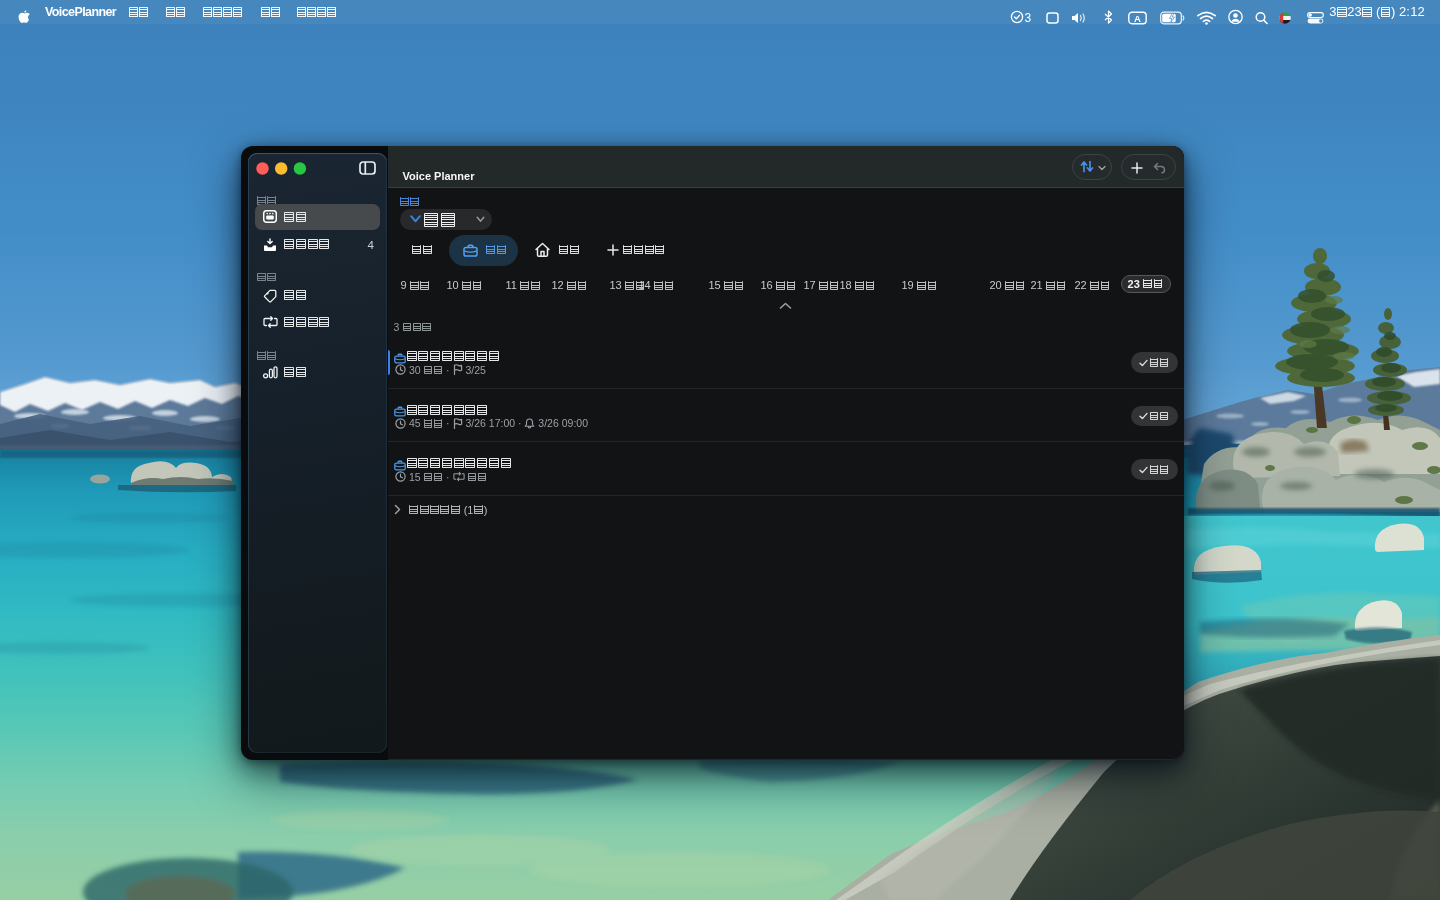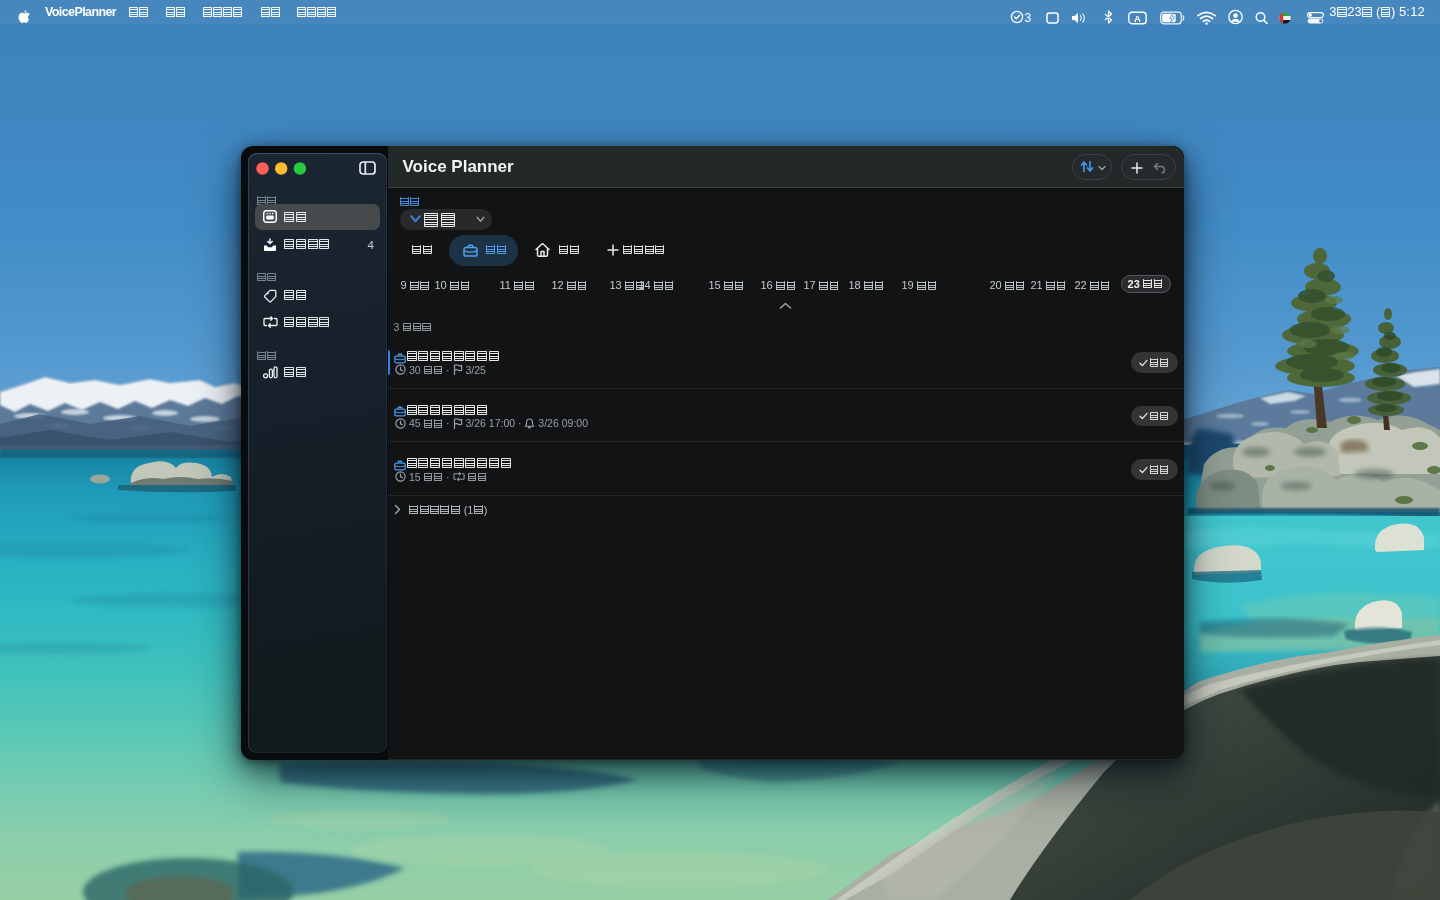--- a/index.html
+++ b/index.html
@@ -14,21 +14,21 @@
 #menubar .it{position:absolute;top:0;height:24px;line-height:24px;white-space:nowrap}
 
 #win{position:absolute;left:241px;top:146px;width:943px;height:614px;border-radius:12px;background:#0a0b0c;box-shadow:0 18px 48px rgba(2,14,26,.55),0 8px 24px rgba(0,8,18,.45),0 2px 8px rgba(0,0,0,.35)}
 #sidebar{position:absolute;left:7px;top:7px;width:139px;height:600px;border-radius:9px;background:linear-gradient(170deg,#1a2632 0%,#16202a 42%,#131b20 78%,#12191c 100%);box-shadow:inset 0 1px 0 rgba(120,175,215,.35),inset 1px 0 0 rgba(110,160,200,.22),inset -1px 0 0 rgba(90,140,180,.14),inset 0 -1px 0 rgba(90,140,180,.10);color:#e8eaec}
 #sidebar .sec{position:absolute;left:9px;font-size:10.5px;font-weight:bold;color:#7e8b94}
 #sidebar .row{position:absolute;left:7px;width:125px;height:26px;line-height:26px;font-size:12.5px;color:#f0f2f3;white-space:nowrap}
 #sidebar .row svg{position:absolute;left:8px;top:6px}
 #sidebar .row .t{position:absolute;left:28.5px;top:0}
 #main{position:absolute;left:146.5px;top:0;width:796.5px;height:614px;border-radius:0 12px 12px 0;background:#121314;overflow:hidden;box-shadow:inset 0 -1px 0 rgba(255,255,255,.08)}
 #titlebar{position:absolute;left:0;top:0;width:100%;height:42px;background:#232829;border-bottom:1px solid #383f3f}
-#titlebar .t{position:absolute;left:15px;top:0;line-height:42px;font-size:17px;font-weight:bold;color:#f5f6f6}
+#titlebar .t{position:absolute;left:15px;top:9px;line-height:42px;font-size:11px;font-weight:bold;color:#f5f6f6}
 .pillbtn{position:absolute;top:8px;height:26px;border-radius:13px;border:1px solid #3d4444;background:#252b2c}
 
 #today-lab{position:absolute;left:12px;top:49px;font-size:11px;font-weight:bold;color:#4a8de8}
 #cat-pill{position:absolute;left:12px;top:63px;width:92px;height:20.5px;border-radius:10.5px;background:#28292b}
 .tabs{position:absolute;left:0;top:89px;height:31px;width:100%;font-size:11.5px;color:#e7e9ea}
 .datebar{position:absolute;left:11px;top:130px;width:772px;height:19px;font-size:11px;color:#c6cbce}
 .datebar .d{position:absolute;top:0;height:19px;line-height:19px;white-space:nowrap}
 #chev-up{position:absolute;left:391px;top:156px}
 #cnt-lab{position:absolute;left:6px;top:174.5px;font-size:10.5px;color:#989e a1;color:#979da0}
 
@@ -314,21 +314,21 @@
           <rect x="0" y="8" width="12" height="4" fill="#1c1c1c"></rect>
           <rect x="0" y="0" width="4.2" height="12" fill="#d23c32"></rect>
         </g>
       </svg>
   <svg class="it" style="left:1307px;top:6px" width="17" height="12" viewBox="0 0 17 12">
         <rect x=".6" y=".6" width="15.8" height="4.9" rx="2.45" fill="none" stroke="#fff" stroke-width="1.1"></rect>
         <circle cx="3.2" cy="3" r="1.7" fill="#fff"></circle>
         <rect x=".6" y="6.5" width="15.8" height="4.9" rx="2.45" fill="#fff" opacity=".95"></rect>
         <circle cx="13.8" cy="9" r="1.7" fill="#4c87b7"></circle>
       </svg>
-  <span class="it" style="right:15px;font-size:13px">3<i class="k"></i>23<i class="k"></i> (<i class="k"></i>) <b style="font-weight:normal;letter-spacing:.2px">5:12</b></span>
+  <span class="it" style="right:15px;font-size:13px">3<i class="k"></i>23<i class="k"></i> (<i class="k"></i>) <b style="font-weight:normal;letter-spacing:.2px">2:12</b></span>
 </div>
 
 <div id="win">
   <div id="sidebar">
     <svg style="position:absolute;left:8px;top:8.5px" width="58" height="13">
           <circle cx="6.5" cy="6.5" r="6.2" fill="#fe5e57"></circle>
           <circle cx="25.2" cy="6.5" r="6.2" fill="#fdbc2f"></circle>
           <circle cx="43.9" cy="6.5" r="6.2" fill="#27c83f"></circle>
         </svg>
     <svg style="position:absolute;left:111px;top:8px" width="17" height="14" viewBox="0 0 17 14">
@@ -423,29 +423,29 @@
             <path d="M2 7.5 L8.5 1.5 L15 7.5 M3.5 6.6 L3.5 13 Q3.5 14.3 4.8 14.3 L12.2 14.3 Q13.5 14.3 13.5 13 L13.5 6.6 M7 14 L7 9.5 L10 9.5 L10 14" fill="none" stroke="#e9ebec" stroke-width="1.5" stroke-linecap="round" stroke-linejoin="round"></path>
           </svg>
       <span style="position:absolute;left:171px;top:8px"><i class="k"></i><i class="k"></i></span>
       <svg style="position:absolute;left:219px;top:8.5px" width="12" height="12" viewBox="0 0 12 12">
             <path d="M6 1 L6 11 M1 6 L11 6" stroke="#e7e9ea" stroke-width="1.5" stroke-linecap="round"></path>
           </svg>
       <span style="position:absolute;left:235px;top:8px"><i class="k"></i><i class="k"></i><i class="k"></i><i class="k"></i></span>
     </div>
     <div class="datebar">
       <span class="d" style="left:2px">9 <i class="k"></i><i class="k"></i></span>
-      <span class="d" style="left:36px">10 <i class="k"></i><i class="k"></i></span>
-      <span class="d" style="left:101px">11 <i class="k"></i><i class="k"></i></span>
+      <span class="d" style="left:48px">10 <i class="k"></i><i class="k"></i></span>
+      <span class="d" style="left:107px">11 <i class="k"></i><i class="k"></i></span>
       <span class="d" style="left:153px">12 <i class="k"></i><i class="k"></i></span>
       <span class="d" style="left:211px">13 <i class="k"></i><i class="k"></i></span>
       <span class="d" style="left:240px">14 <i class="k"></i><i class="k"></i></span>
       <span class="d" style="left:310px">15 <i class="k"></i><i class="k"></i></span>
       <span class="d" style="left:362px">16 <i class="k"></i><i class="k"></i></span>
       <span class="d" style="left:405px">17 <i class="k"></i><i class="k"></i></span>
-      <span class="d" style="left:450px">18 <i class="k"></i><i class="k"></i></span>
+      <span class="d" style="left:441px">18 <i class="k"></i><i class="k"></i></span>
       <span class="d" style="left:503px">19 <i class="k"></i><i class="k"></i></span>
       <span class="d" style="left:591px">20 <i class="k"></i><i class="k"></i></span>
       <span class="d" style="left:632px">21 <i class="k"></i><i class="k"></i></span>
       <span class="d" style="left:676px">22 <i class="k"></i><i class="k"></i></span>
       <span class="d" style="left:722px;top:-1.5px;width:50px;height:18.5px;border:1px solid #54575b;border-radius:9.5px;background:#2a2b2d;text-align:center;line-height:17.5px;font-weight:bold;color:#f2f3f4">23 <i class="k"></i><i class="k"></i></span>
     </div>
     <svg id="chev-up" width="13" height="8" viewBox="0 0 13 8">
           <path d="M1.5 6 L6.5 1.5 L11.5 6" fill="none" stroke="#9aa0a3" stroke-width="1.6" stroke-linecap="round" stroke-linejoin="round"></path>
         </svg>
     <div id="cnt-lab">3 <i class="k"></i><i class="k"></i><i class="k"></i></div>

